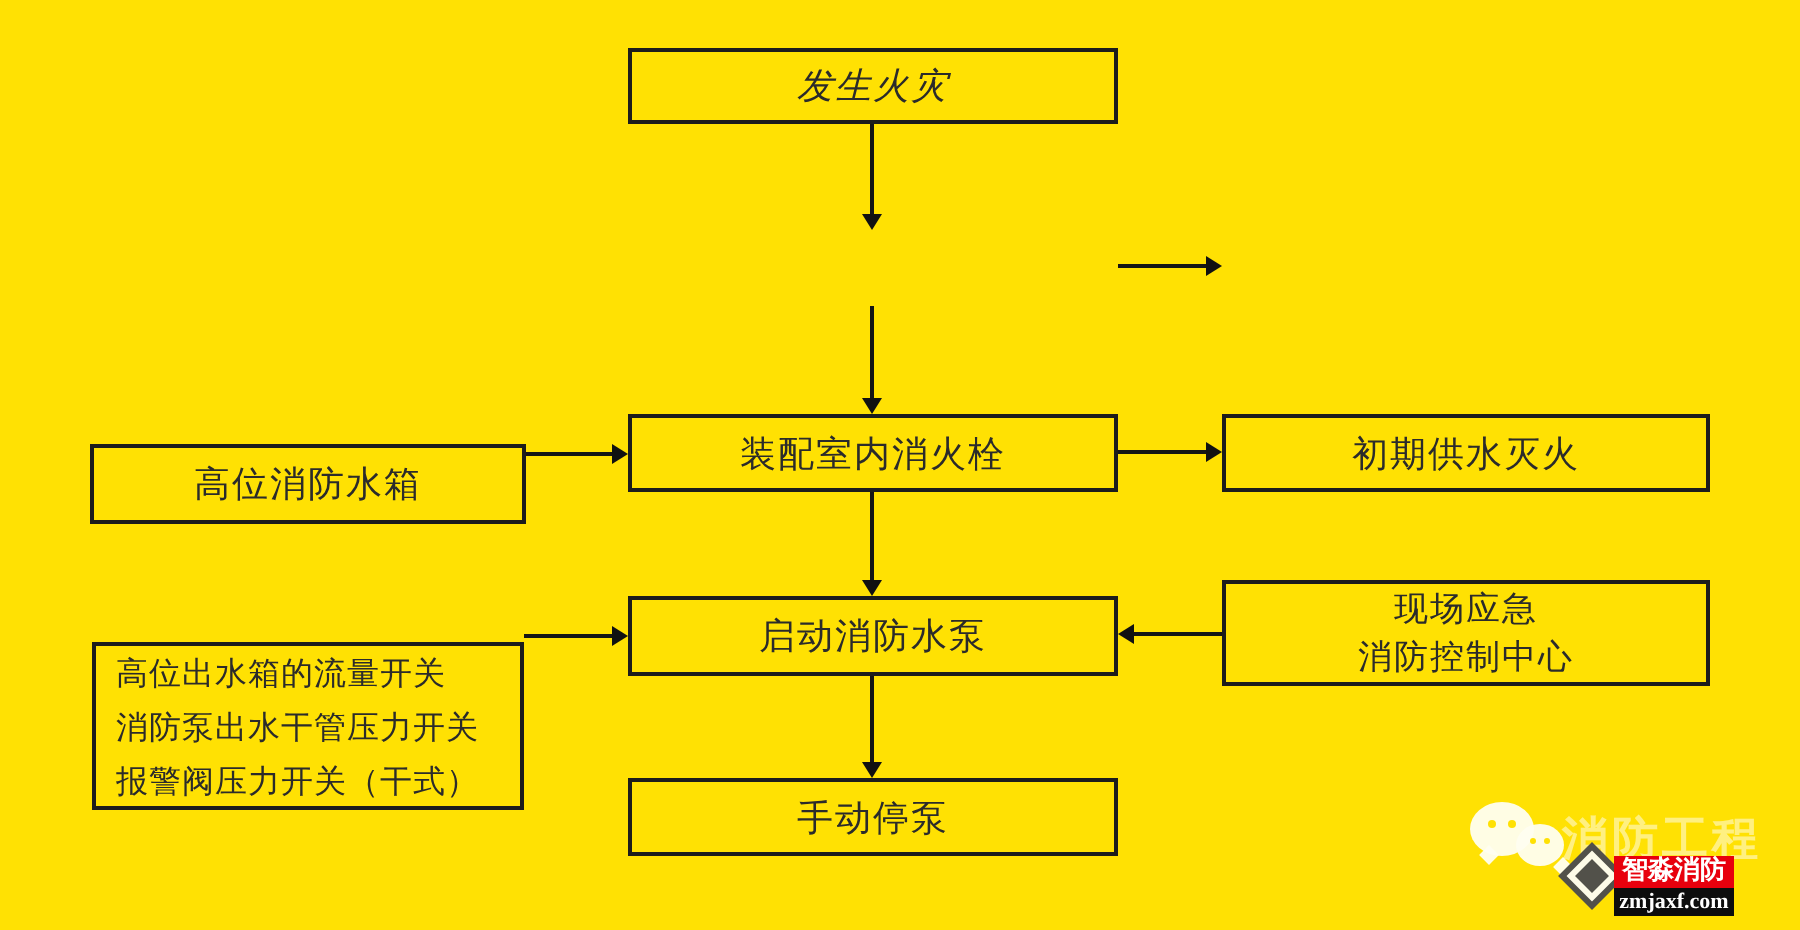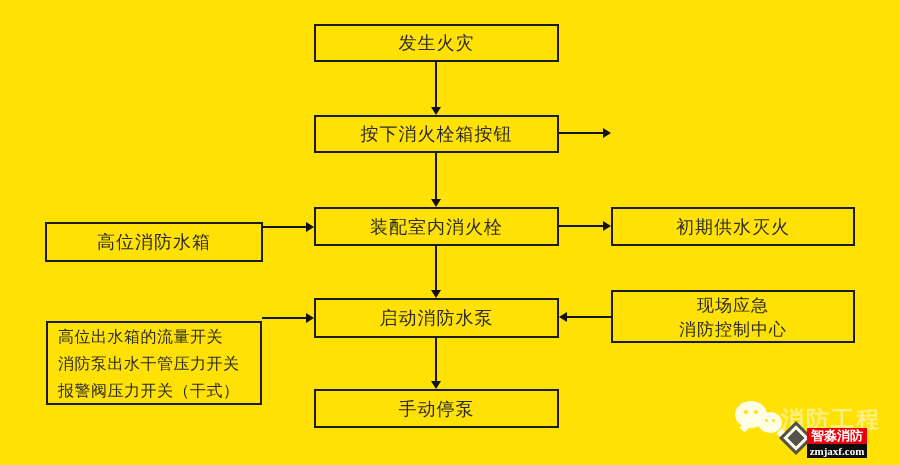--- a/index.html
+++ b/index.html
@@ -84,27 +84,24 @@
     font-size:11px;font-weight:bold;line-height:14px;text-align:center;
     font-family:Liberation Serif, serif;
     white-space:nowrap;
   }
 </style>
 </head>
 <body>
 
 <div class="stage">
 
-  <div class="box" style="left:314px;top:24px;width:245px;height:38px;">
+  <div class="box" style="left:314px;top:24px;width:245px;height:38px;font-style:italic;">
     <span>发生火灾</span>
   </div>
 
-  <div class="box" style="left:314px;top:115px;width:245px;height:38px;">
-    <span>按下消火栓箱按钮</span>
-  </div>
 
   <div class="box" style="left:314px;top:207px;width:245px;height:39px;">
     <span>装配室内消火栓</span>
   </div>
 
   <div class="box" style="left:314px;top:298px;width:245px;height:40px;font-family:Liberation Mono, monospace;">
     <span>启动消防水泵</span>
   </div>
 
   <div class="box" style="left:314px;top:389px;width:245px;height:39px;">

